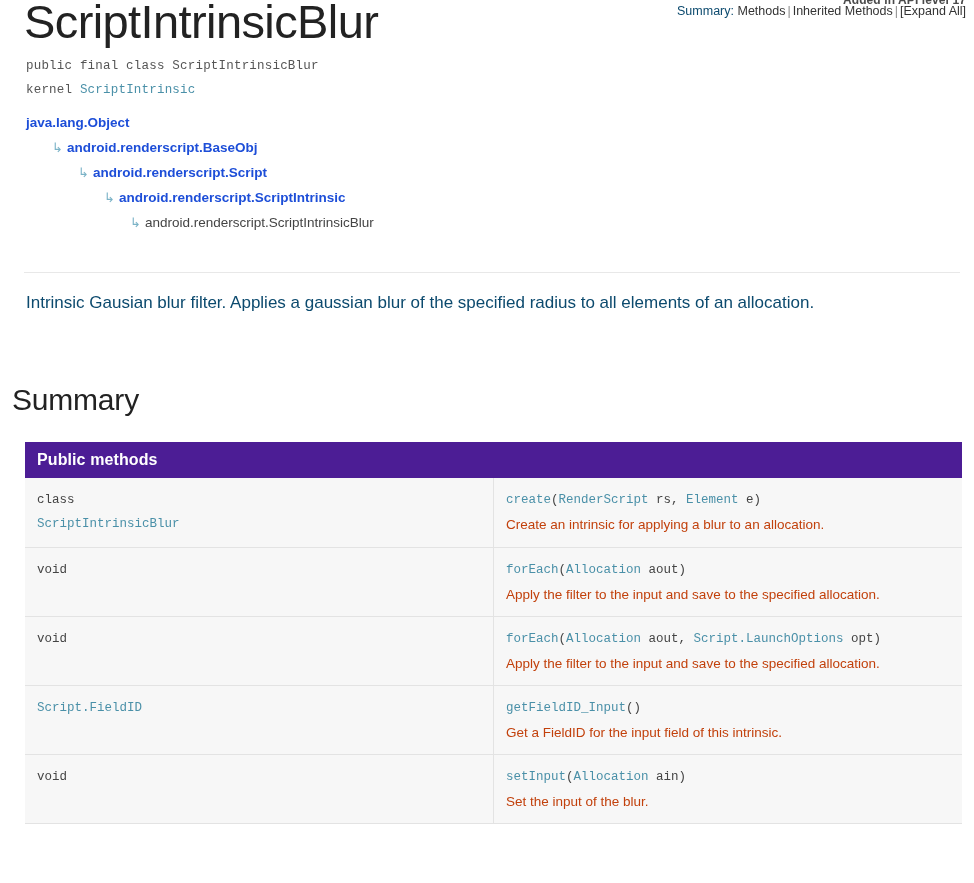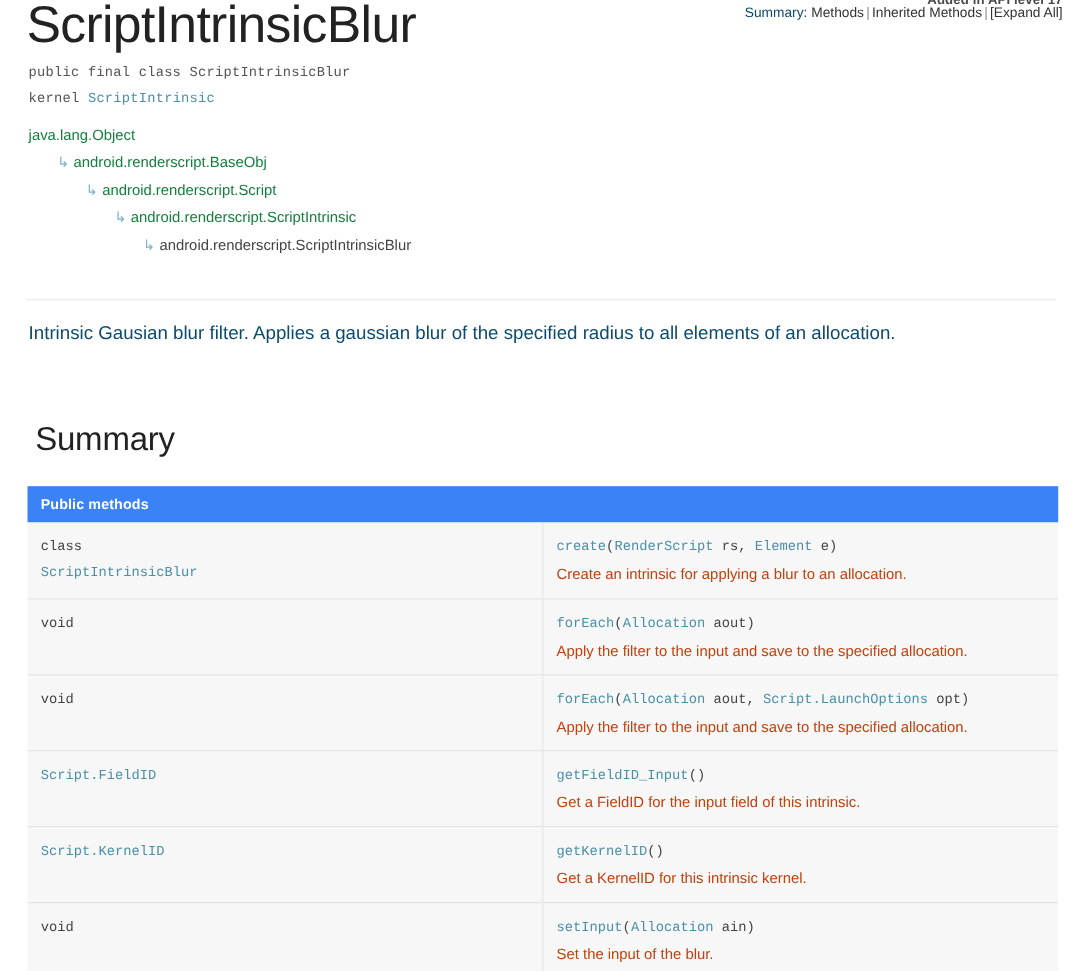--- a/index.html
+++ b/index.html
@@ -95,22 +95,23 @@
   }
   .tree .tnode.leaf {
     color: #444444;
   }
   .tree .arrow {
     color: #7bb3c7;
     font-size: 13px;
     padding-right: 4px;
   }
   .tree a {
-    color: #15803d;
-    text-decoration: none;
+    color: #1d4ed8;
+    text-decoration: none;
+    font-weight: bold;
   }
 
   
   .divider {
     position: absolute;
     left: 24px;
     top: 272px;
     width: 936px;
     height: 1px;
     background: #e8e8e8;
@@ -121,43 +122,43 @@
     top: 293px;
     width: 920px;
     font-size: 17px;
     line-height: 20px;
     color: #0c4a6e;
   }
 
   
   .summary-heading {
     position: absolute;
-    left: 32px;
+    left: 12px;
     top: 383px;
     margin: 0;
     font-size: 30px;
     font-weight: 300;
     color: #222222;
     letter-spacing: -0.2px;
   }
 
   
   .methods-table {
     position: absolute;
     left: 25px;
     top: 442px;
     width: 937px;
     border-collapse: collapse;
     table-layout: fixed;
   }
   .methods-table th {
-    background: #3b82f6;
+    background: #4c1d95;
     color: #ffffff;
     text-align: left;
-    font-size: 13px;
+    font-size: 16px;
     font-weight: bold;
     padding: 9px 0 9px 12px;
     letter-spacing: .1px;
   }
   .methods-table td {
     background: #f7f7f7;
     vertical-align: top;
     border-top: 1px solid #ffffff;
     border-bottom: 1px solid #e3e3e3;
     padding: 10px 8px 11px 12px;
@@ -251,27 +252,20 @@
           </td>
         </tr>
         <tr>
           <td class="col-type mono"><a href="#" class="lnk">Script.FieldID</a></td>
           <td>
             <div class="mono"><a href="#" class="lnk">getFieldID_Input</a><span class="kw">()</span></div>
             <div class="mdesc">Get a FieldID for the input field of this intrinsic.</div>
           </td>
         </tr>
         <tr>
-          <td class="col-type mono"><a href="#" class="lnk">Script.KernelID</a></td>
-          <td>
-            <div class="mono"><a href="#" class="lnk">getKernelID</a><span class="kw">()</span></div>
-            <div class="mdesc">Get a KernelID for this intrinsic kernel.</div>
-          </td>
-        </tr>
-        <tr>
           <td class="col-type mono"><span>void</span></td>
           <td>
             <div class="mono"><a href="#" class="lnk">setInput</a><span class="kw">(</span><a href="#" class="lnk">Allocation</a><span class="kw"> ain)</span></div>
             <div class="mdesc">Set the input of the blur.</div>
           </td>
         </tr>
       </tbody>
   </table>
 
 </div>

